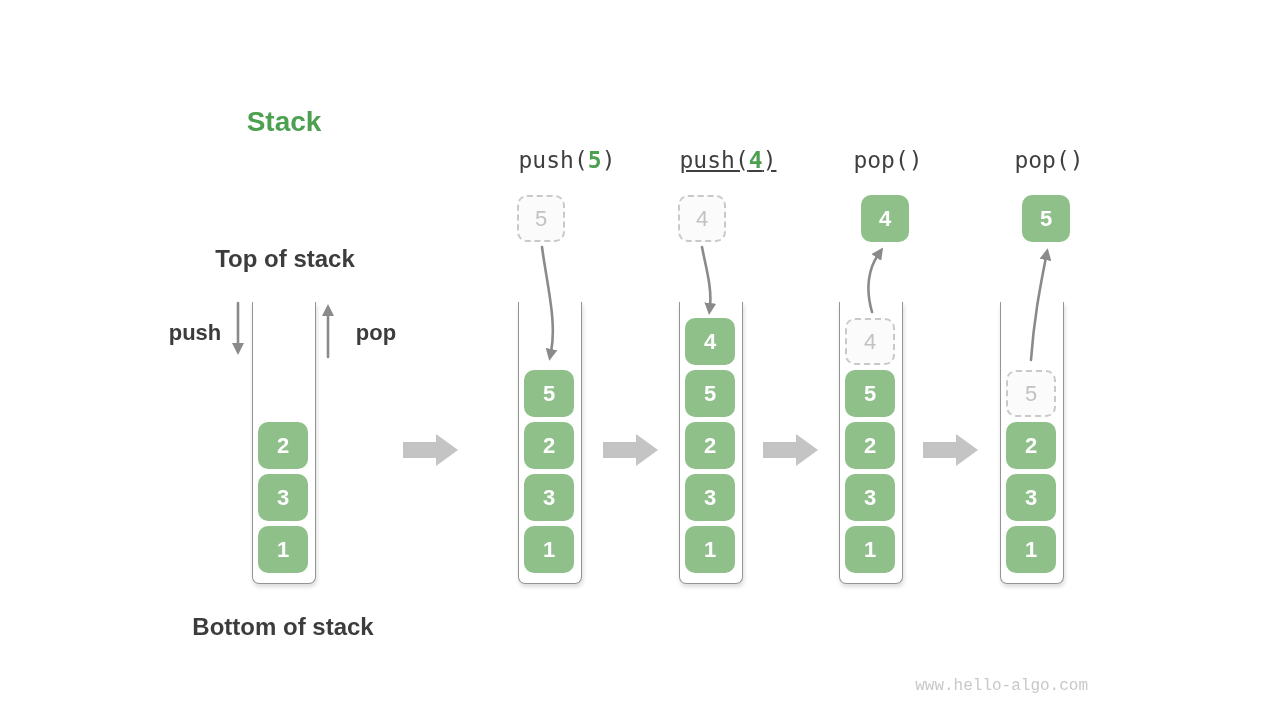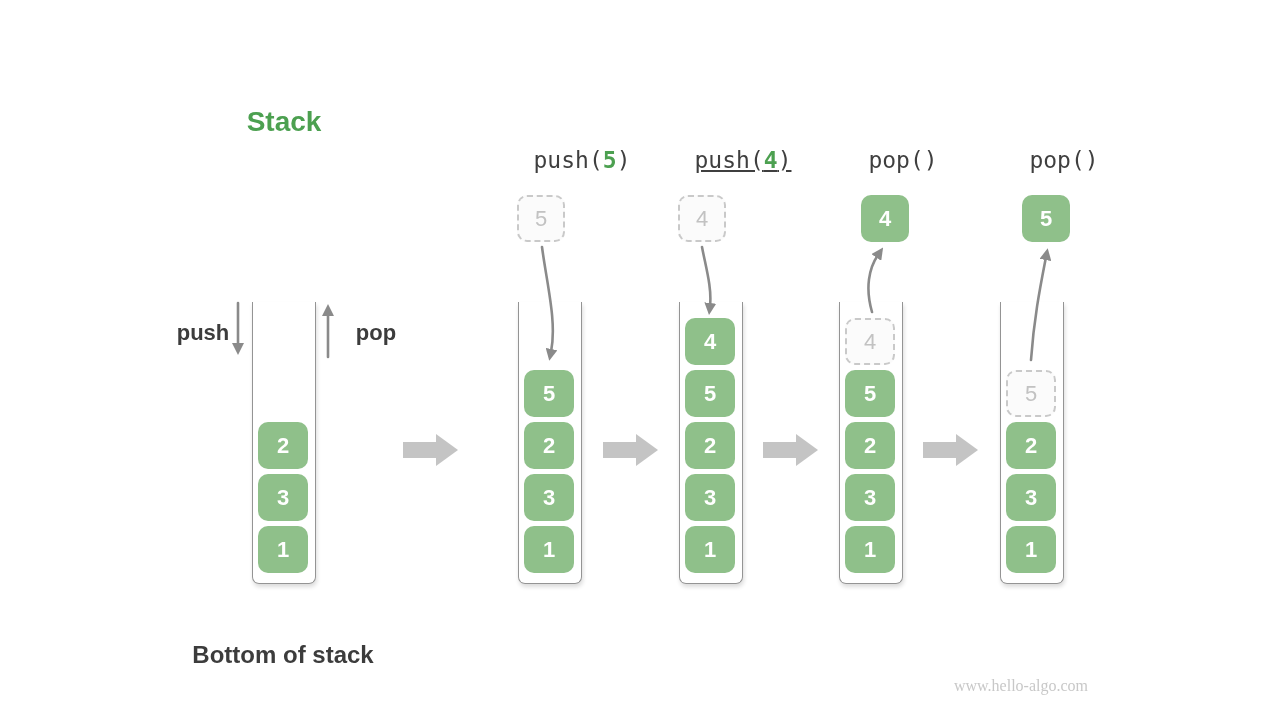--- a/index.html
+++ b/index.html
@@ -18,21 +18,21 @@
     position:absolute;transform:translateX(-50%);
     font-size:24px;font-weight:bold;color:var(--text-dark,#3c3c3c);white-space:nowrap;
   }
   .sidelabel{
     position:absolute;transform:translateX(-50%);
     font-size:22px;font-weight:bold;color:var(--text-dark,#3c3c3c);white-space:nowrap;
   }
   .oplabel{
     position:absolute;transform:translateX(-50%);
     font-family:"DejaVu Sans Mono",monospace;font-size:23px;line-height:28px;
-    color:var(--mono-dark,#3f3f3f);white-space:pre;margin-left:15px;
+    color:var(--mono-dark,#3f3f3f);white-space:pre;
   }
   .oplabel .green{color:var(--title-green,#4ca050);font-weight:bold;}
   .well{
     position:absolute;background:transparent;
     border-left:1.5px solid var(--wall-gray,#949494);
     border-right:1.5px solid var(--wall-gray,#949494);
     border-bottom:1.5px solid var(--wall-gray,#949494);
     border-radius:0 0 7px 7px;
     box-shadow:1px 3px 4px rgba(0,0,0,0.14);
   }
@@ -41,21 +41,21 @@
     background:var(--green,#8fc08a);border-radius:10px;
     color:#ffffff;font-size:22px;font-weight:bold;box-sizing:border-box;
   }
   .cell.ghost{
     background:var(--ghost-fill,#fbfbfb);
     border:2px dashed var(--ghost-border,#c9c9c9);
     color:var(--ghost-text,#c2c2c2);font-weight:normal;
   }
   .watermark{
     position:absolute;right:40px;top:677px;
-    font-family:Liberation Serif, serif;font-size:16px;
+    font-family:Liberation Mono, monospace;font-size:16px;
     color:var(--watermark-gray,#c8c8c8);white-space:nowrap;
   }
 </style>
 </head>
 <body>
 
 <div class="canvas">
 
   <svg class="layer" width="1280" height="720" viewBox="0 0 1280 720">
     <defs>
@@ -73,24 +73,25 @@
     <path class="flow" d="M1031,360 C1034,318 1040,288 1046,257" marker-end="url(#ah)"></path>
 
     <polygon class="block" points="403,442 436,442 436,434 458,450 436,466 436,458 403,458"></polygon>
     <polygon class="block" points="603,442 636,442 636,434 658,450 636,466 636,458 603,458"></polygon>
     <polygon class="block" points="763,442 796,442 796,434 818,450 796,466 796,458 763,458"></polygon>
     <polygon class="block" points="923,442 956,442 956,434 978,450 956,466 956,458 923,458"></polygon>
   </svg>
 
   <div class="title">Stack</div>
 
+  <div class="biglabel" style="left:285px;top:245px;">Top of stack</div>
 
-  <div class="biglabel" style="left:283px;top:613px;margin-top:28px;">Bottom of stack</div>
+  <div class="biglabel" style="left:283px;top:613px;">Bottom of stack</div>
 
-  <div class="sidelabel" style="left:195px;top:320px;margin-left:8px;">push</div>
+  <div class="sidelabel" style="left:195px;top:320px;">push</div>
 
   <div class="sidelabel" style="left:376px;top:320px;">pop</div>
 
   <div id="columns" style="position:absolute;left:0;top:0;width:100%;height:100%;">
       <div class="well" style="left: 252px; top: 302px; width: 62px; height: 281px;"></div>
       <div class="cell" style="left: 258px; top: 526px; width: 50px; height: 47px;">1</div>
       <div class="cell" style="left: 258px; top: 474px; width: 50px; height: 47px;">3</div>
       <div class="cell" style="left: 258px; top: 422px; width: 50px; height: 47px;">2</div>
       <div class="well" style="left: 518px; top: 302px; width: 62px; height: 281px;"></div>
       <div class="cell" style="left: 524px; top: 526px; width: 50px; height: 47px;">1</div>

